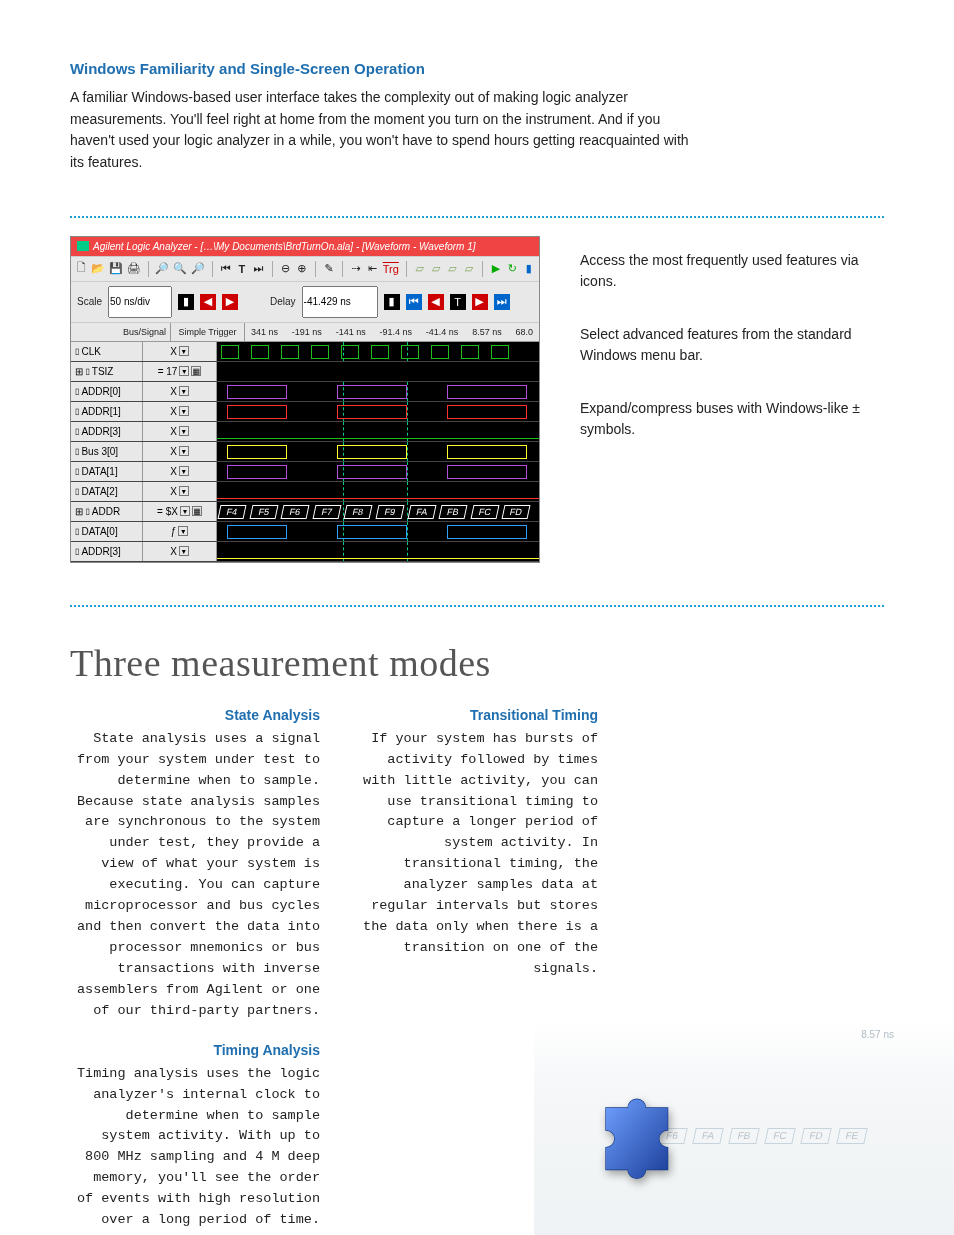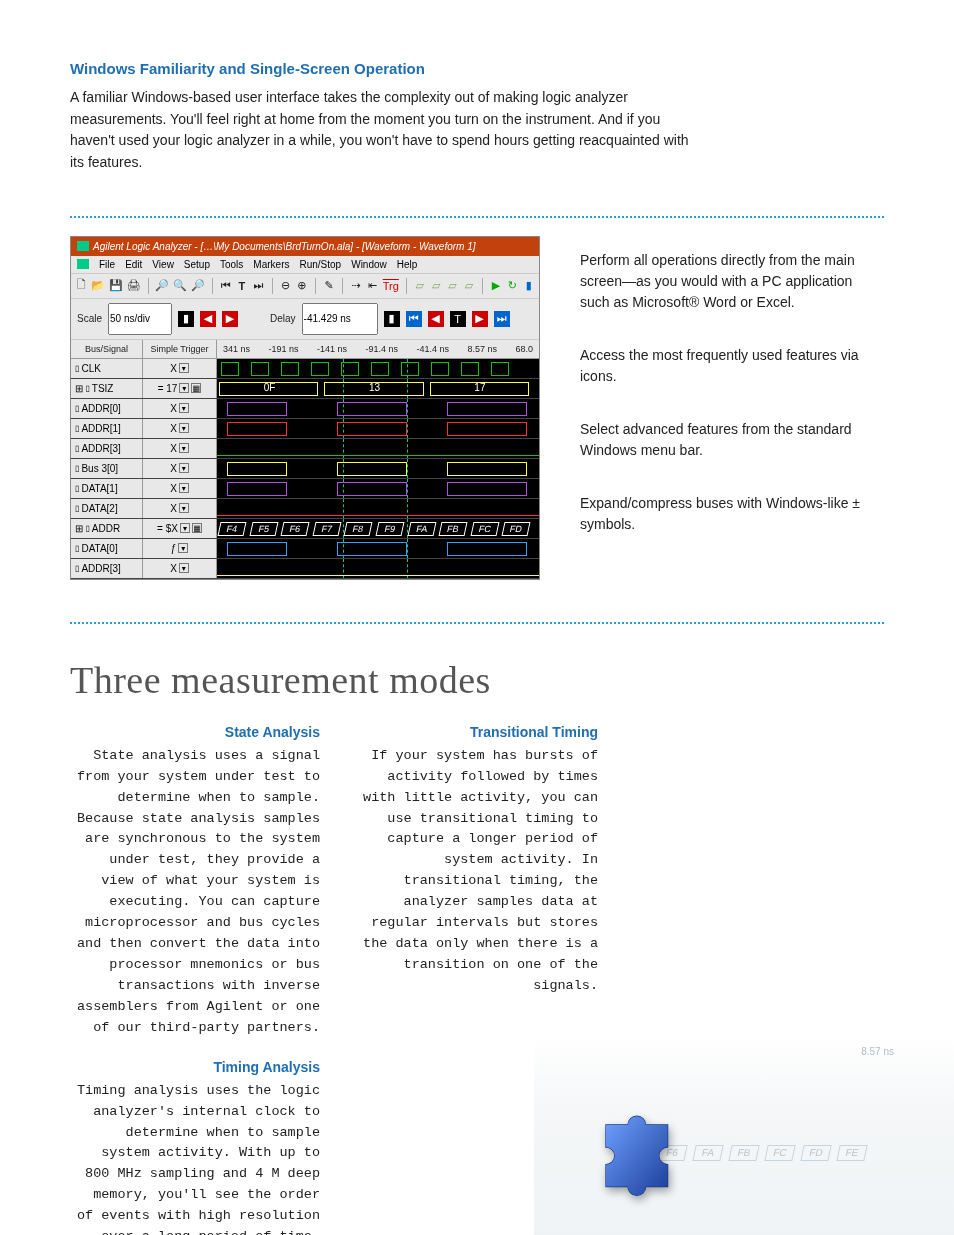--- a/index.html
+++ b/index.html
@@ -9,32 +9,32 @@
   
   .head1 { color:#1f6fb0; font-weight:600; font-size:15px; margin-bottom:10px; }
   .para  { font-size:14px; line-height:1.55; margin-bottom:14px; max-width:620px; }
 
   .dotline { height:0; border-top:2px dotted #1f9fd6; margin:42px 0 18px 0; }
 
   
   .midrow { display:flex; gap:40px; }
   .shotbox { width:470px; }
   .app { border:1px solid #888; background:#e8e8e8; font-size:10px; }
-  .titlebar { background:#c2410c; color:#fff; padding:4px 6px; font-style:italic; font-size:10px; display:flex; align-items:center; gap:4px; }
+  .titlebar { background:#ef4444; color:#fff; padding:4px 6px; font-style:italic; font-size:10px; display:flex; align-items:center; gap:4px; }
   .titlebar .badge{ width:12px;height:10px;background:#0c8; display:inline-block;}
   .menubar { background:#e8e8e8; padding:3px 6px; font-size:10px; display:flex; gap:10px; }
   .menubar .mb{ color:#000;}
   .toolbar { background:#e8e8e8; padding:4px 4px; display:flex; align-items:center; gap:4px; border-top:1px solid #ccc;}
   .toolbar .sep{width:1px;height:16px;background:#aaa;margin:0 3px;}
   .tb{ width:16px;height:16px; display:inline-flex;align-items:center;justify-content:center; font-size:11px; background:#e8e8e8;}
   .scalebar{background:#e8e8e8;padding:4px 6px; display:flex; align-items:center; gap:6px; border-top:1px solid #ccc;}
   .scalebar input{font-size:10px; height:32px;}
   .timehdr{background:#e8e8e8;border-top:1px solid #ccc;border-bottom:1px solid #999; font-size:9px;}
   .gridtop{display:flex;}
-  .busname{width:72px;border-right:1px solid #999;padding:4px 2px;text-align:center;}
+  .busname{width:52px;border-right:1px solid #999;padding:4px 2px;text-align:center;margin-left:48px;}
   .trigcol{width:74px;border-right:1px solid #999;padding:4px 2px;text-align:center;}
   .tlabels{flex:1; display:flex; justify-content:space-between; padding:4px 6px;}
   .rows{background:#000;}
   .srow{display:flex; height:20px;border-bottom:1px solid #444;}
   .rname{width:72px;background:#e8e8e8;border-right:1px solid #999;color:#000;font-size:10px;display:flex;align-items:center;padding-left:4px;gap:2px;}
   .rtrig{width:74px;background:#e8e8e8;border-right:1px solid #999;display:flex;align-items:center;justify-content:center;font-size:10px;gap:2px;color:#000;}
   .rtrig .dd{width:10px;height:10px;border:1px solid #777;display:inline-flex;align-items:center;justify-content:center;font-size:8px;}
   .rwave{flex:1;position:relative;}
   .pulse{position:absolute;top:3px;height:14px;border:1px solid;}
   .lbl{position:absolute;font-size:10px;color:#fff;top:3px;}
@@ -72,32 +72,20 @@
 
   <div class="midrow">
     <div class="shotbox">
       <div class="app">
 
         <div class="titlebar">
           <span class="badge"></span>
           <span>Agilent Logic Analyzer  - […\My Documents\BrdTurnOn.ala] - [Waveform - Waveform 1]</span>
         </div>
 
-        <div class="menubar">
-          <span class="badge" style="background:#0c8;width:12px;height:10px"></span>
-          <span class="mb">File</span>
-          <span class="mb">Edit</span>
-          <span class="mb">View</span>
-          <span class="mb">Setup</span>
-          <span class="mb">Tools</span>
-          <span class="mb">Markers</span>
-          <span class="mb">Run/Stop</span>
-          <span class="mb">Window</span>
-          <span class="mb">Help</span>
-        </div>
 
         <div class="toolbar">
           <span class="tb">🗋</span>
           <span class="tb">📂</span>
           <span class="tb">💾</span>
           <span class="tb">🖨</span>
           <span class="sep"></span>
           <span class="tb">🔎</span>
           <span class="tb">🔍</span>
           <span class="tb">🔎</span>
@@ -189,30 +177,20 @@
               <div class="rname">
                 <span>⊞</span>
                 <span style="font-size: 8px;">▯</span>
                 <span>TSIZ</span>
               </div>
               <div class="rtrig">
                 <span>= 17</span>
                 <span class="dd">▾</span>
                 <span class="dd">▦</span>
               </div>
-              <div class="rwave">
-                <div class="marker" style="left: 126.4px;"></div>
-                <div class="marker" style="left: 189.6px;"></div>
-                <div class="pulse" style="border-color: rgb(255, 255, 85); left: 2px; width: 99.3333px; background: transparent;"></div>
-                <div class="lbl" style="left: 46.6667px;">0F</div>
-                <div class="pulse" style="border-color: rgb(255, 255, 85); left: 107.333px; width: 99.3333px; background: transparent;"></div>
-                <div class="lbl" style="left: 152px;">13</div>
-                <div class="pulse" style="border-color: rgb(255, 255, 85); left: 212.667px; width: 99.3333px; background: transparent;"></div>
-                <div class="lbl" style="left: 257.333px;">17</div>
-              </div>
             </div>
             <div class="srow">
               <div class="rname">
                 <span style="font-size: 8px;">▯</span>
                 <span>ADDR[0]</span>
               </div>
               <div class="rtrig">
                 <span>X</span>
                 <span class="dd">▾</span>
               </div>
@@ -361,21 +339,20 @@
                 <div class="marker" style="left: 126.4px;"></div>
                 <div class="marker" style="left: 189.6px;"></div>
                 <div style="position: absolute; left: 0px; right: 0px; top: 16px; height: 0px; border-top: 1px solid rgb(255, 255, 48);"></div>
               </div>
             </div>
           </div>
       </div>
     </div>
 
     <div class="bullets">
-      <div>Perform all operations directly from the main screen—as you would with a PC application such as Microsoft® Word or Excel.</div>
       <div>Access the most frequently used features via icons.</div>
       <div>Select advanced features from the standard Windows menu bar.</div>
       <div>Expand/compress buses with Windows-like ± symbols.</div>
     </div>
   </div>
 
   <div class="dotline"></div>
 
   <div class="h2">Three measurement modes</div>
   <div class="cols">

